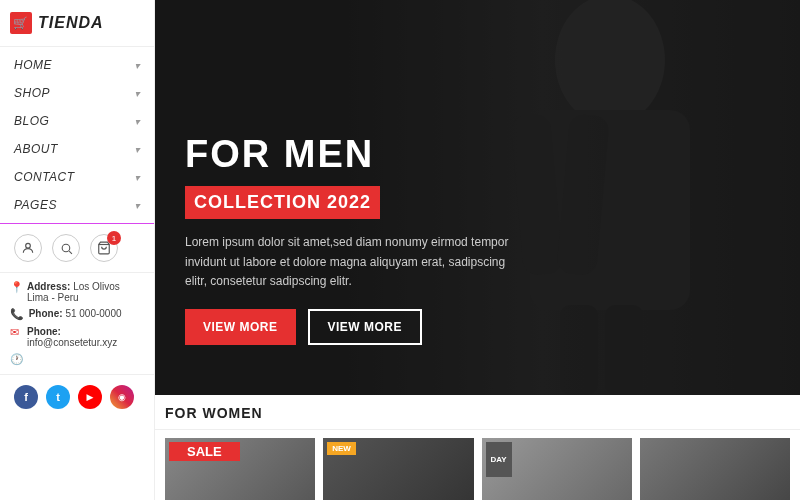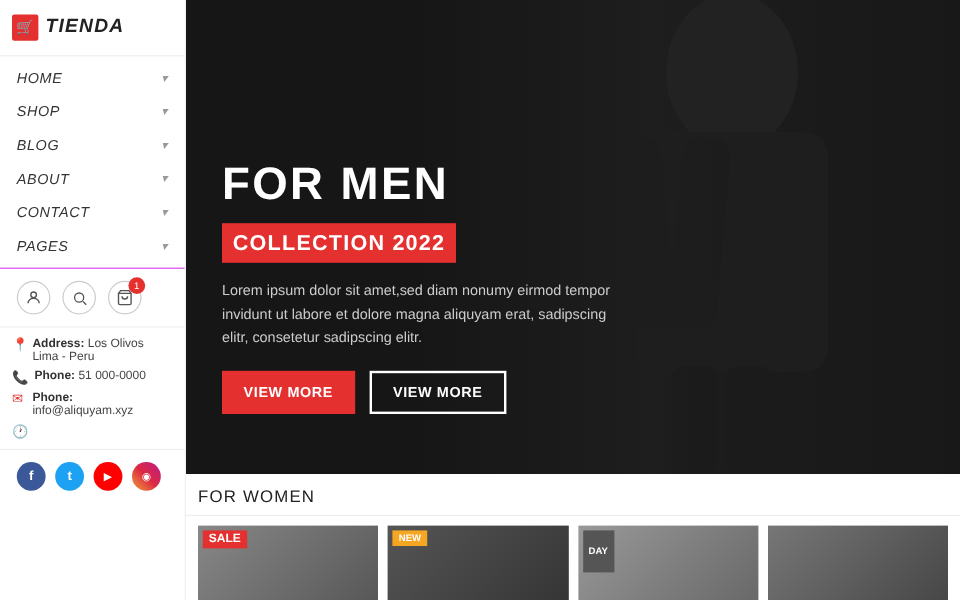--- a/index.html
+++ b/index.html
@@ -240,21 +240,21 @@
     .section-header {
       display: flex;
       align-items: center;
       justify-content: space-between;
       padding: 0 10px 8px 10px;
       border-bottom: 1px solid #eee;
     }
 
     .section-title {
       font-size: 14px;
-      font-weight: 400;
+      font-weight: 700;
       color: #222;
       text-transform: uppercase;
       letter-spacing: 1px;
     }
 
     .category-tabs {
       display: flex;
       gap: 14px;
       align-items: center;
     }
@@ -293,23 +293,23 @@
     .product-thumb-2 { background: linear-gradient(135deg, #555 0%, #333 100%); }
     .product-thumb-3 { background: linear-gradient(135deg, #999 0%, #666 100%); }
     .product-thumb-4 { background: linear-gradient(135deg, #777 0%, #444 100%); }
 
     .sale-badge {
       position: absolute;
       top: 4px;
       left: 4px;
       background: #e53030;
       color: white;
-      font-size: 10px;
-      font-weight: bold;
-      padding: 2px 5px;
+      font-size: 13px;
+      font-weight: bold;
+      padding: 2px 18px;
       text-transform: uppercase;
     }
     .new-badge {
       position: absolute;
       top: 4px;
       left: 4px;
       background: #f5a623;
       color: white;
       font-size: 8px;
       font-weight: bold;
@@ -399,21 +399,21 @@
     <div class="contact-row">
       <span class="contact-icon">📍</span>
       <span><span class="contact-label">Address:</span> <span>Los Olivos Lima - Peru</span></span>
     </div>
     <div class="contact-row">
       <span class="contact-icon">📞</span>
       <span><span class="contact-label">Phone:</span> <span>51 000-0000</span></span>
     </div>
     <div class="contact-row">
       <span class="contact-icon">✉</span>
-      <span><span class="contact-label">Phone:</span> <span>info@aliquyam.xyz</span></span>
+      <span><span class="contact-label">Phone:</span> <span>info@consetetur.xyz</span></span>
     </div>
     <div class="contact-row">
       <span class="contact-icon">🕐</span>
     </div>
   </div>
 
   <div class="social-bar">
     <div class="social-icon" style="background:#3b5998;color:white;font-weight:bold;font-size:11px;">f</div>
     <div class="social-icon" style="background:#1da1f2;color:white;font-weight:bold;font-size:11px;">t</div>
     <div class="social-icon" style="background:#ff0000;color:white;font-size:9px;">▶</div>

